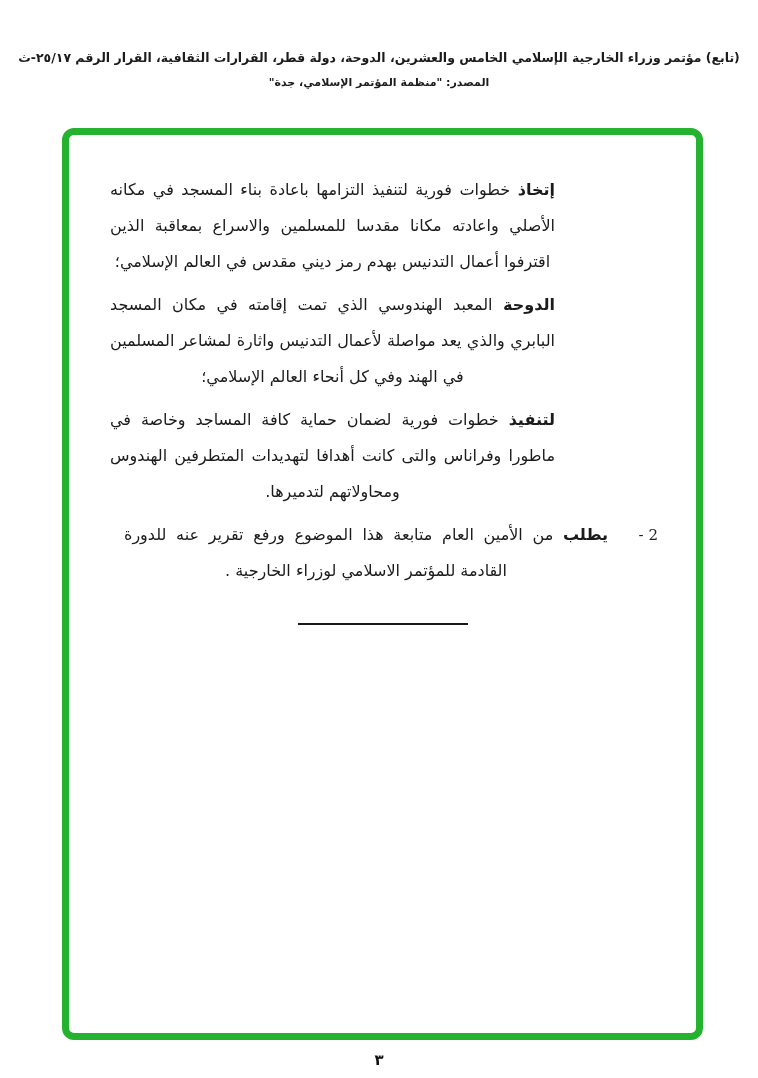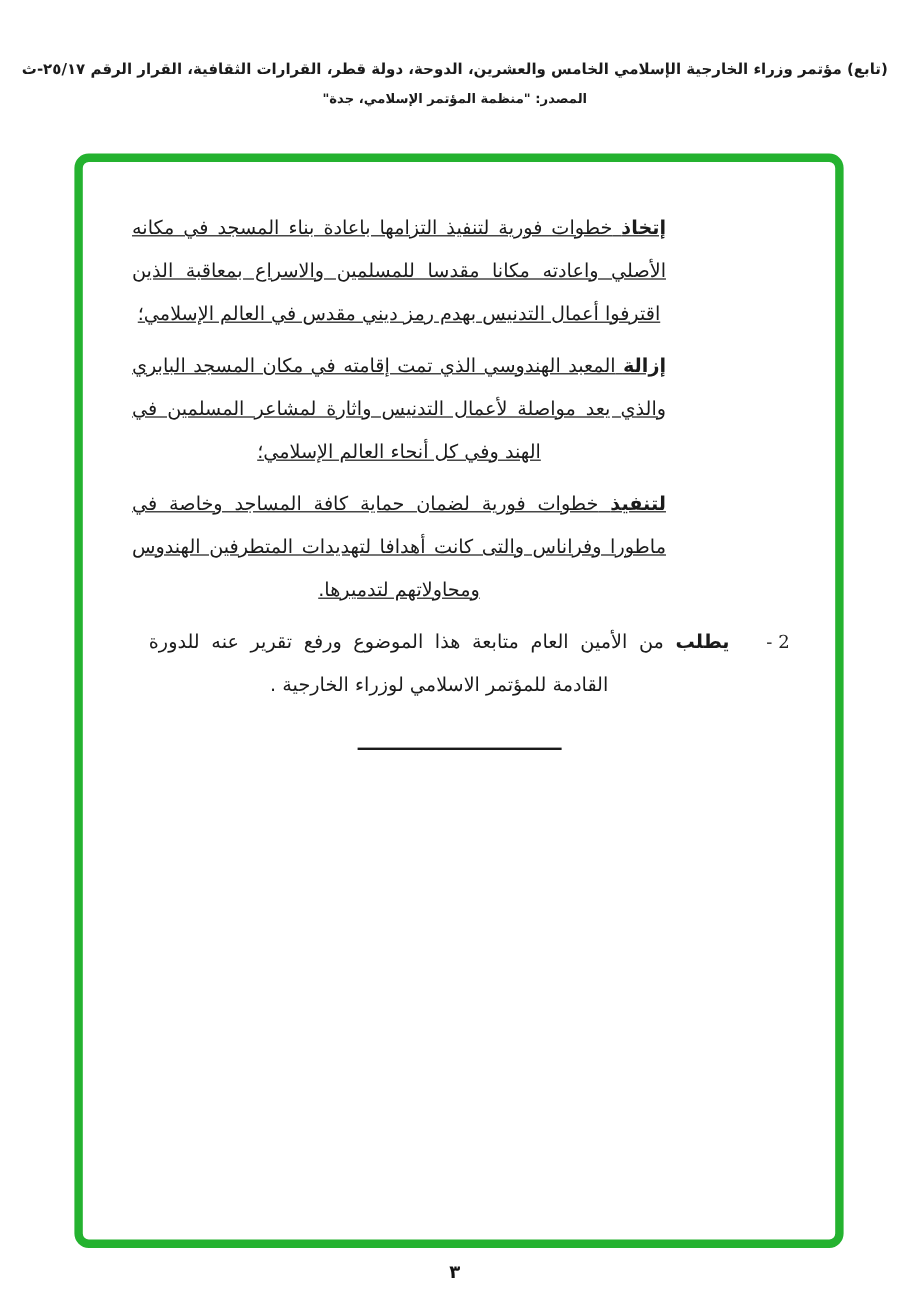--- a/index.html
+++ b/index.html
@@ -69,21 +69,20 @@
     unicode-bidi: isolate;
     font-family: "DejaVu Serif", serif;
     font-size: 14px;
     text-align: left;
     color: #222222;
   }
   .sub-text {
     flex: 1;
     text-align: justify;
     text-align-last: center;
-    text-decoration: underline;
   }
   .lead-word {
     font-weight: bold;
   }
 
   
   .clause-2 {
     display: flex;
     direction: rtl;
     margin: 5px 38px 0 31px;
@@ -142,21 +141,21 @@
 
       <div class="sub-item">
         <div class="sub-text">
           <b class="lead-word">إتخاذ</b>
           <span>خطوات فورية لتنفيذ التزامها باعادة بناء المسجد في مكانه الأصلي واعادته مكانا مقدسا للمسلمين والاسراع بمعاقبة الذين اقترفوا أعمال التدنيس بهدم رمز ديني مقدس في العالم الإسلامي؛</span>
         </div>
       </div>
 
       <div class="sub-item">
         <div class="sub-text">
-          <b class="lead-word">إزالة</b>
+          <b class="lead-word">الدوحة</b>
           <span>المعبد الهندوسي الذي تمت إقامته في مكان المسجد البابري والذي يعد مواصلة لأعمال التدنيس واثارة لمشاعر المسلمين في الهند وفي كل أنحاء العالم الإسلامي؛</span>
         </div>
       </div>
 
       <div class="sub-item">
         <div class="sub-text">
           <b class="lead-word">لتنفيذ</b>
           <span>خطوات فورية لضمان حماية كافة المساجد وخاصة في ماطورا وفراناس والتى كانت أهدافا لتهديدات المتطرفين الهندوس ومحاولاتهم لتدميرها.</span>
         </div>
       </div>

